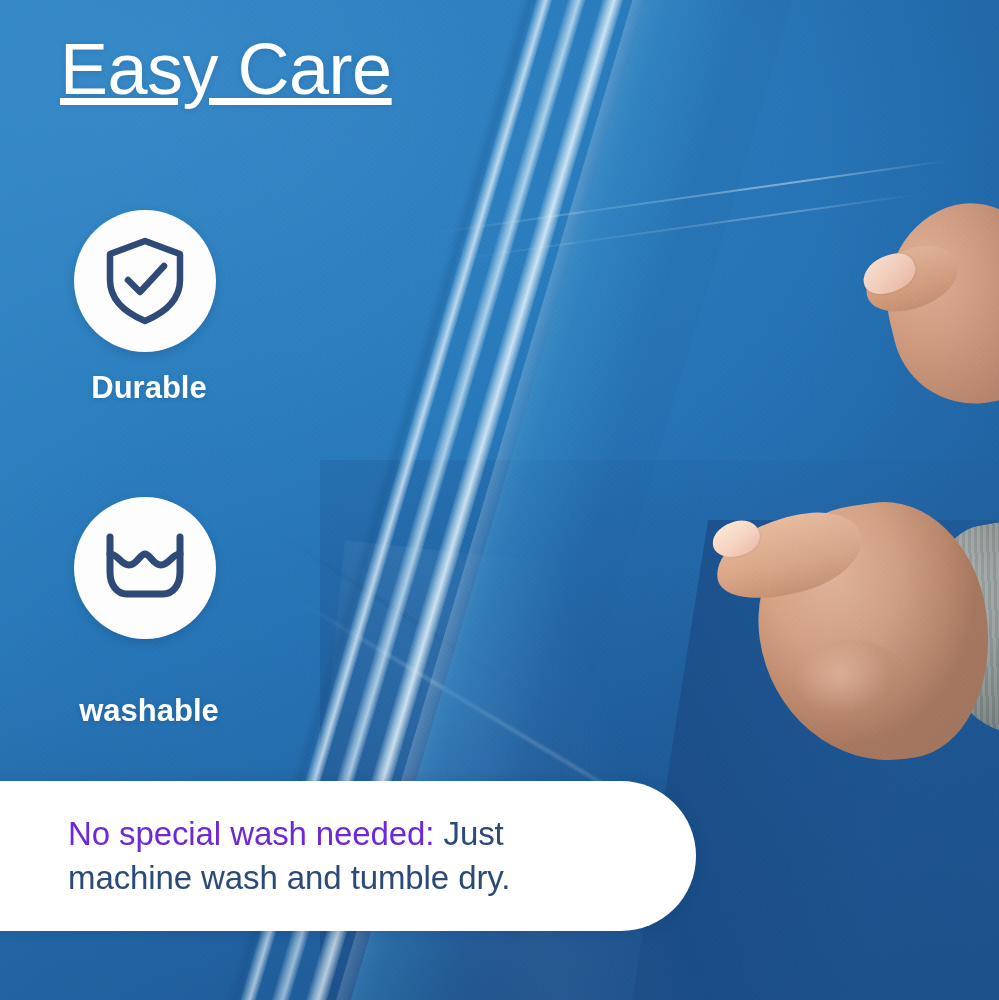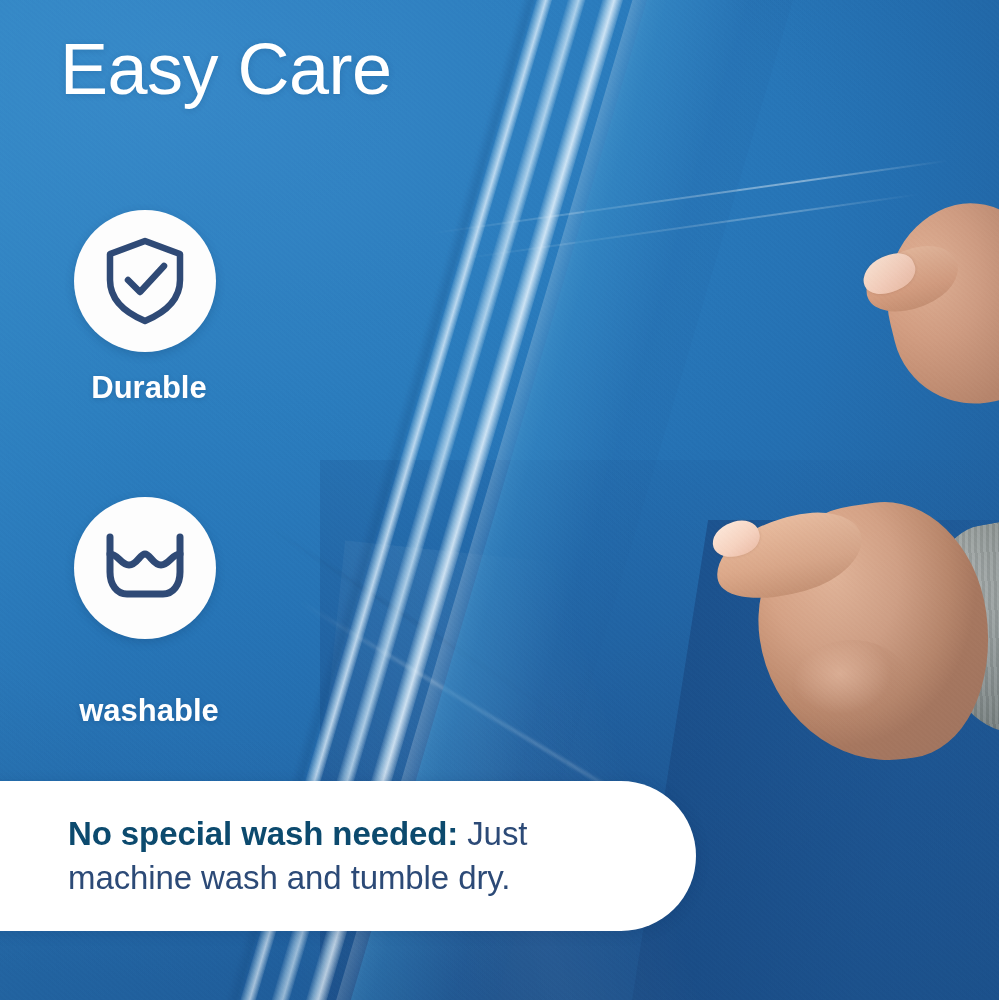--- a/index.html
+++ b/index.html
@@ -288,20 +288,21 @@
   .headline {
     position: absolute;
     left: 60px;
     top: 32px;
     font-size: 72px;
     line-height: 1.05;
     font-weight: 300;
     color: #ffffff;
     letter-spacing: -0.5px;
     text-shadow: 0 1px 6px rgba(12,50,94,0.18);
+    text-decoration: underline;
   }
 
   .features {
     position: absolute;
     left: 0;
     top: 210px;
     width: 300px;
   }
   .feature {
     position: relative;
@@ -352,22 +353,22 @@
   .caption-text {
     padding-left: 108px;
     padding-right: 70px;
     font-size: 33px;
     line-height: 1.34;
     color: #2c4a77;
     font-weight: 400;
     letter-spacing: -0.1px;
   }
   .caption-text b {
-    font-weight: 700;
-    color: #0c4a6e;
+    font-weight: 400;
+    color: #6d28d9;
   }
 </style>
 </head>
 <body>
 
 <div class="canvas">
 
   <div class="photo">
     <div class="photo-base"></div>
     <div class="sheet-shade-a"></div>

